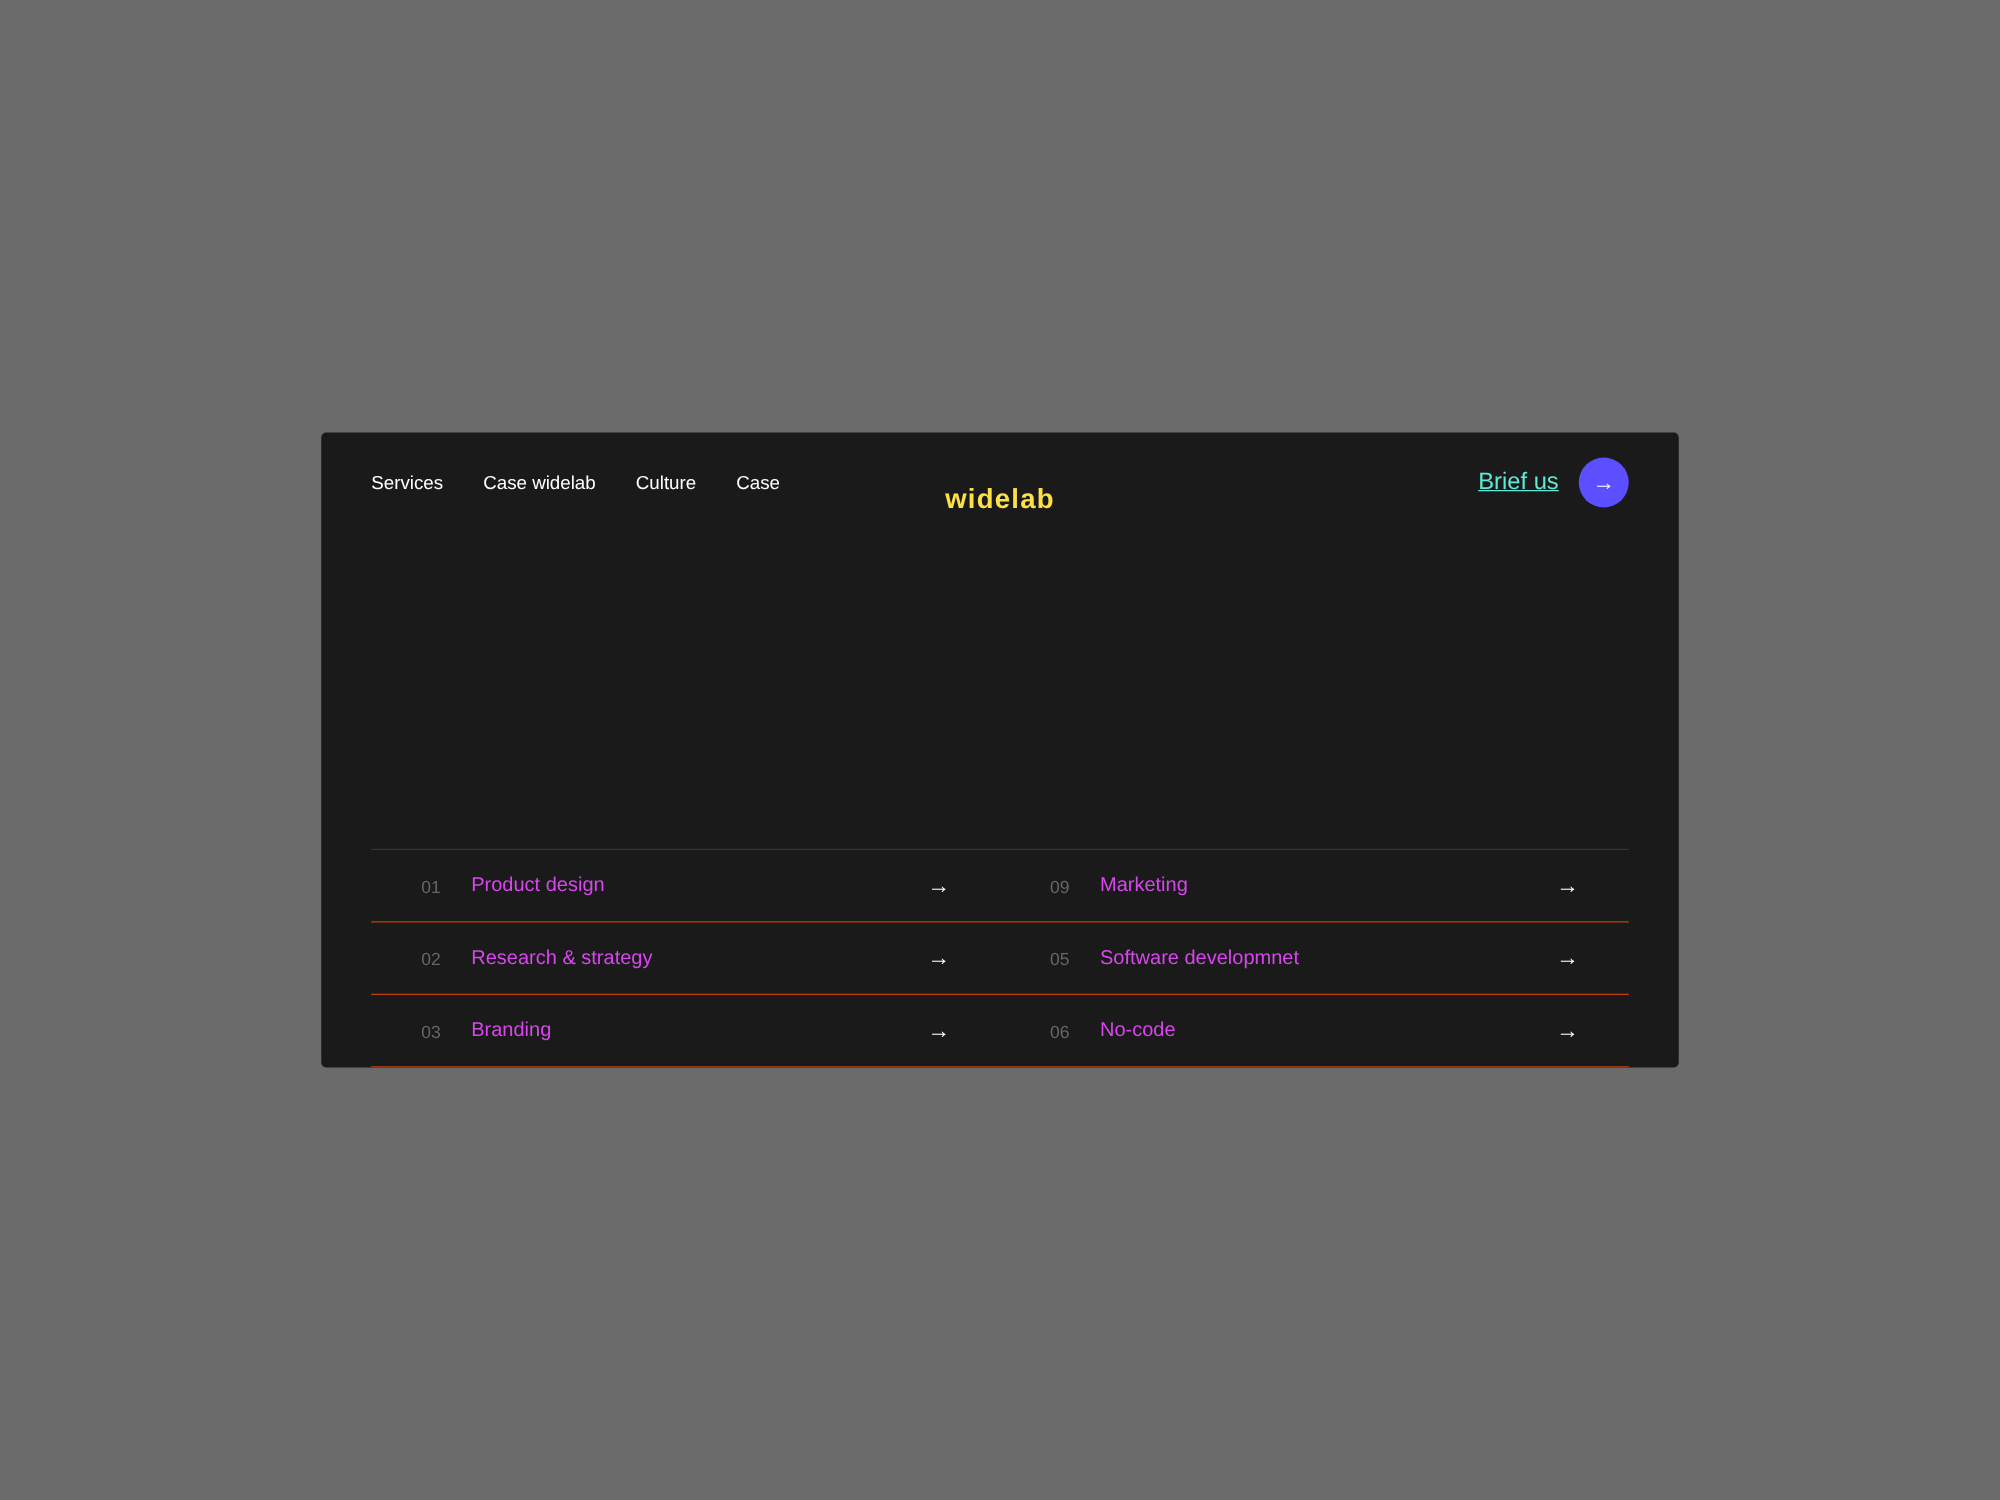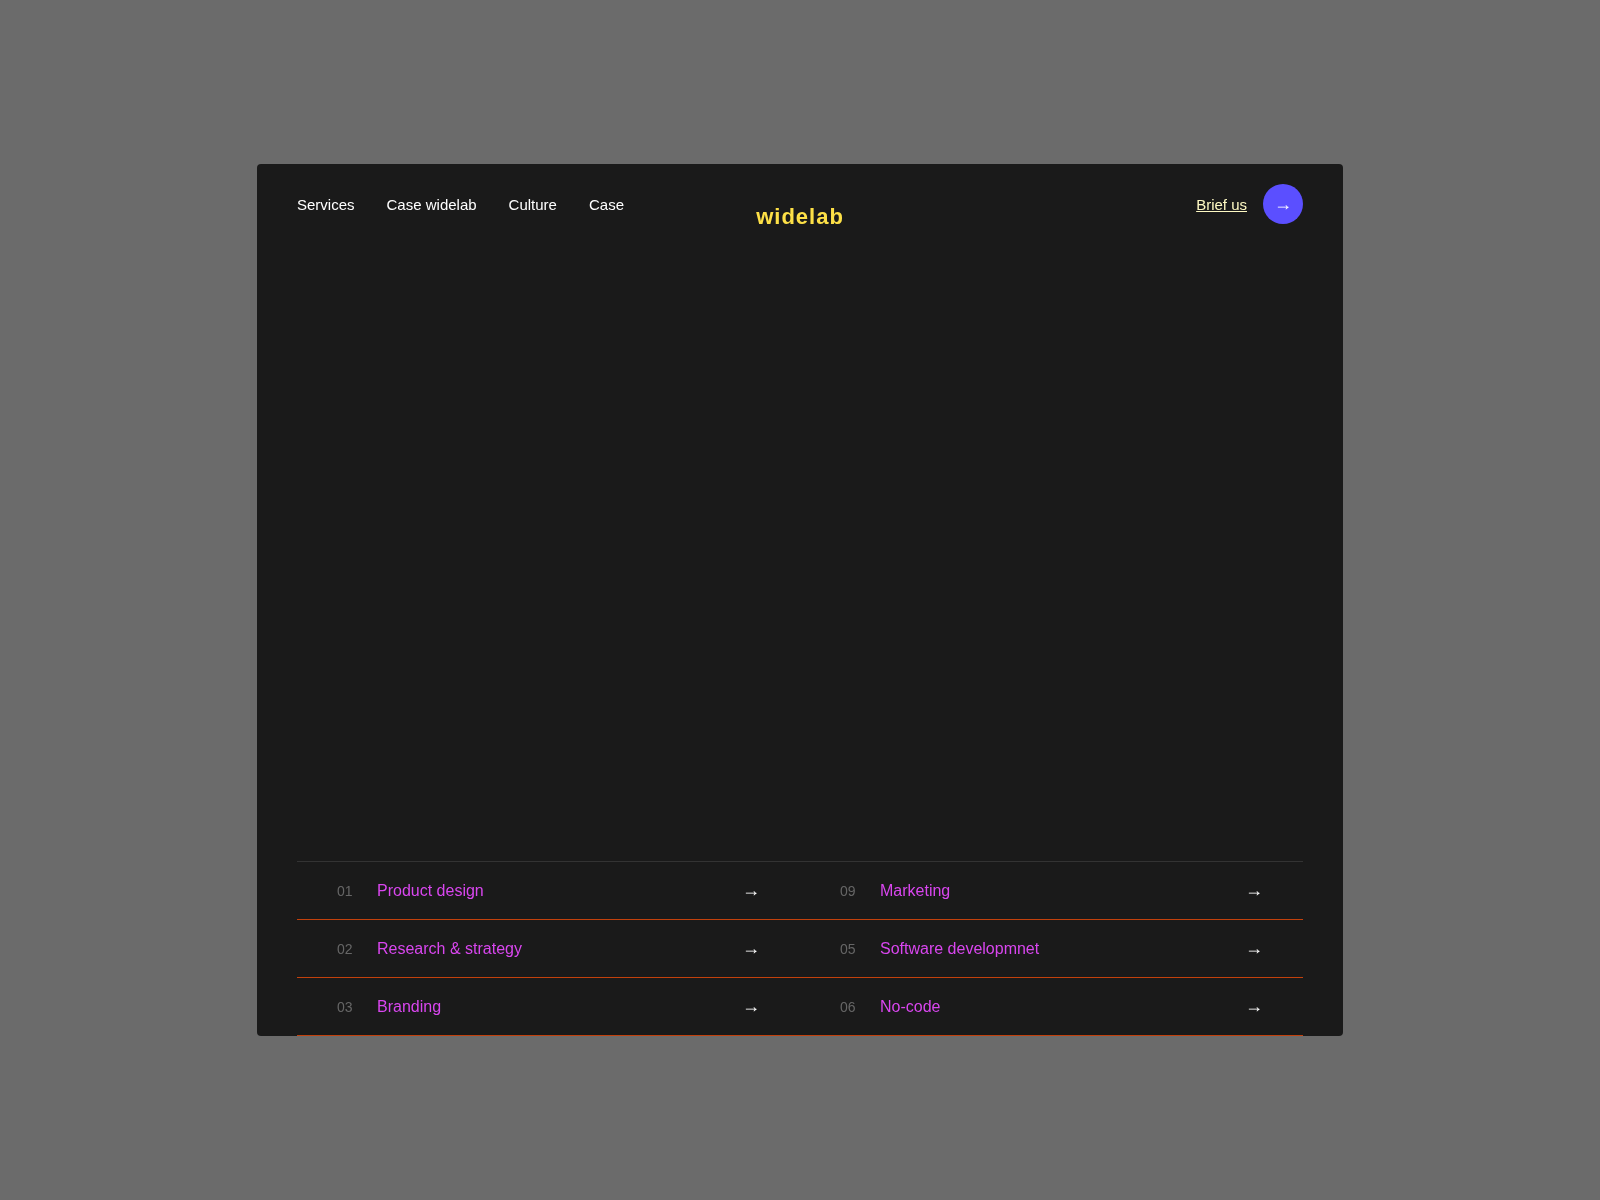--- a/index.html
+++ b/index.html
@@ -14,21 +14,21 @@
       background-color: #6b6b6b;
       display: flex;
       align-items: center;
       justify-content: center;
       font-family: -apple-system, BlinkMacSystemFont, 'Helvetica Neue', Arial, sans-serif;
       overflow: hidden;
     }
 
     .browser-window {
       width: 1086px;
-      height: 872px;
+      height: 508px;
       background-color: #1a1a1a;
       border-radius: 4px;
       overflow: hidden;
       display: flex;
       flex-direction: column;
     }
 
     
     .navbar {
       display: flex;
@@ -69,22 +69,22 @@
     }
 
     .nav-right {
       display: flex;
       align-items: center;
       gap: 16px;
       margin-left: auto;
     }
 
     .brief-us-text {
-      color: #fef9c3;
-      font-size: 15px;
+      color: #5eead4;
+      font-size: 19px;
       font-weight: 400;
       text-decoration: underline;
       cursor: pointer;
     }
 
     .brief-us-btn {
       width: 40px;
       height: 40px;
       background-color: #5b4fff;
       border-radius: 50%;

